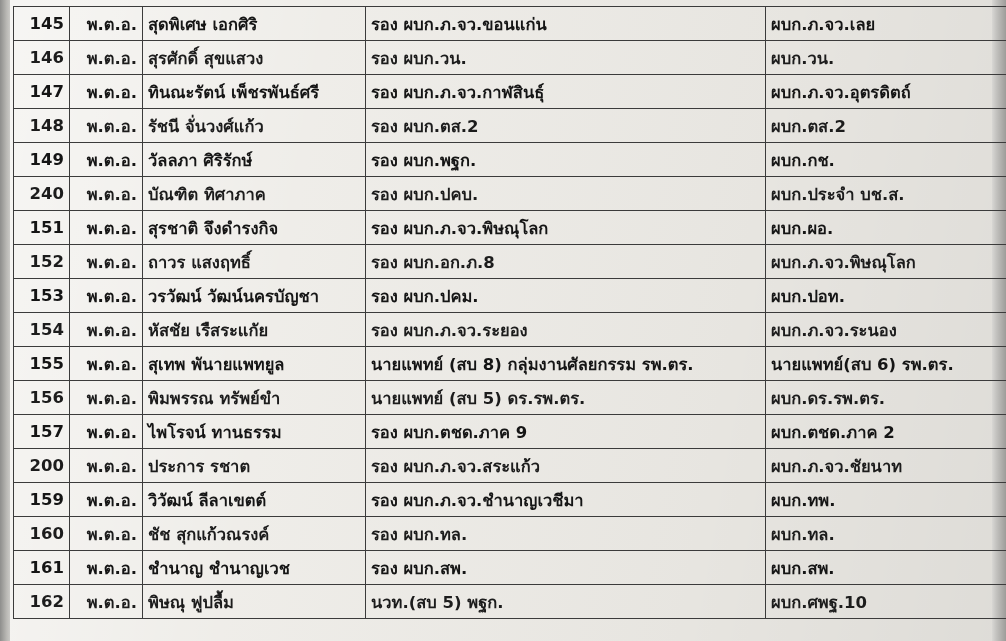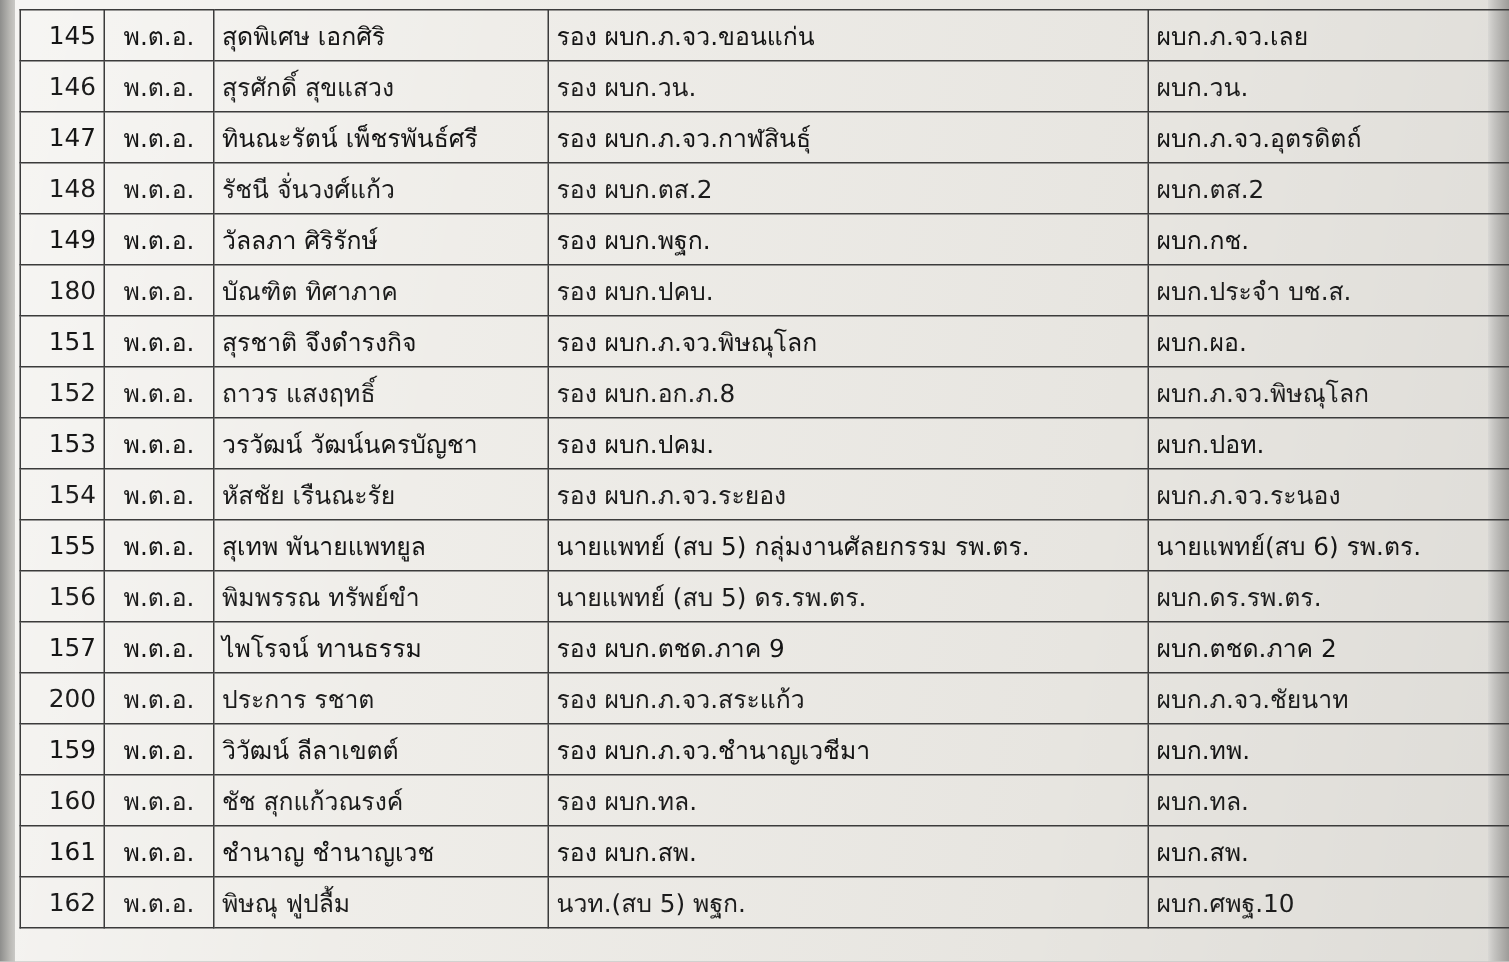--- a/index.html
+++ b/index.html
@@ -11,20 +11,21 @@
     width: 1006px;
     height: 641px;
     overflow: hidden;
     font-family: "DejaVu Sans", "Liberation Sans", sans-serif;
   }
   #page {
     position: relative;
     width: 1006px;
     height: 472px;
     background: #d6d6d4;
+    font-weight: bold;
   }
   
   #sheet {
     position: absolute;
     left: 10px;
     top: 0px;
     width: 982px;
     height: 641px;
     background: #eceae5;
     box-shadow: 0 0 0 0 rgba(0,0,0,0);
@@ -73,21 +74,21 @@
     white-space: nowrap;
     overflow: hidden;
   }
   td.c-no {
     width: 45px;
     text-align: right;
     padding-right: 7px;
   }
   td.c-rank {
     width: 62px;
-    text-align: center;
+    text-align: right;
     padding-left: 4px;
   }
   td.c-name {
     width: 212px;
     padding-left: 9px;
   }
   td.c-pos {
     width: 389px;
     padding-left: 8px;
   }
@@ -138,21 +139,21 @@
         <td class="c-new">ผบก.ตส.2</td>
       </tr>
       <tr>
         <td class="c-no">149</td>
         <td class="c-rank">พ.ต.อ.</td>
         <td class="c-name">วัลลภา ศิริรักษ์</td>
         <td class="c-pos">รอง ผบก.พฐก.</td>
         <td class="c-new">ผบก.กช.</td>
       </tr>
       <tr>
-        <td class="c-no">180</td>
+        <td class="c-no">240</td>
         <td class="c-rank">พ.ต.อ.</td>
         <td class="c-name">บัณฑิต ทิศาภาค</td>
         <td class="c-pos">รอง ผบก.ปคบ.</td>
         <td class="c-new">ผบก.ประจำ บช.ส.</td>
       </tr>
       <tr>
         <td class="c-no">151</td>
         <td class="c-rank">พ.ต.อ.</td>
         <td class="c-name">สุรชาติ จึงดำรงกิจ</td>
         <td class="c-pos">รอง ผบก.ภ.จว.พิษณุโลก</td>
@@ -168,29 +169,29 @@
       <tr>
         <td class="c-no">153</td>
         <td class="c-rank">พ.ต.อ.</td>
         <td class="c-name">วรวัฒน์ วัฒน์นครบัญชา</td>
         <td class="c-pos">รอง ผบก.ปคม.</td>
         <td class="c-new">ผบก.ปอท.</td>
       </tr>
       <tr>
         <td class="c-no">154</td>
         <td class="c-rank">พ.ต.อ.</td>
-        <td class="c-name">หัสชัย เรืนณะรัย</td>
+        <td class="c-name">หัสชัย เรืสระแกัย</td>
         <td class="c-pos">รอง ผบก.ภ.จว.ระยอง</td>
         <td class="c-new">ผบก.ภ.จว.ระนอง</td>
       </tr>
       <tr>
         <td class="c-no">155</td>
         <td class="c-rank">พ.ต.อ.</td>
         <td class="c-name">สุเทพ พันายแพทยูล</td>
-        <td class="c-pos">นายแพทย์ (สบ 5) กลุ่มงานศัลยกรรม รพ.ตร.</td>
+        <td class="c-pos">นายแพทย์ (สบ 8) กลุ่มงานศัลยกรรม รพ.ตร.</td>
         <td class="c-new">นายแพทย์(สบ 6) รพ.ตร.</td>
       </tr>
       <tr>
         <td class="c-no">156</td>
         <td class="c-rank">พ.ต.อ.</td>
         <td class="c-name">พิมพรรณ ทรัพย์ขำ</td>
         <td class="c-pos">นายแพทย์ (สบ 5) ดร.รพ.ตร.</td>
         <td class="c-new">ผบก.ดร.รพ.ตร.</td>
       </tr>
       <tr>

